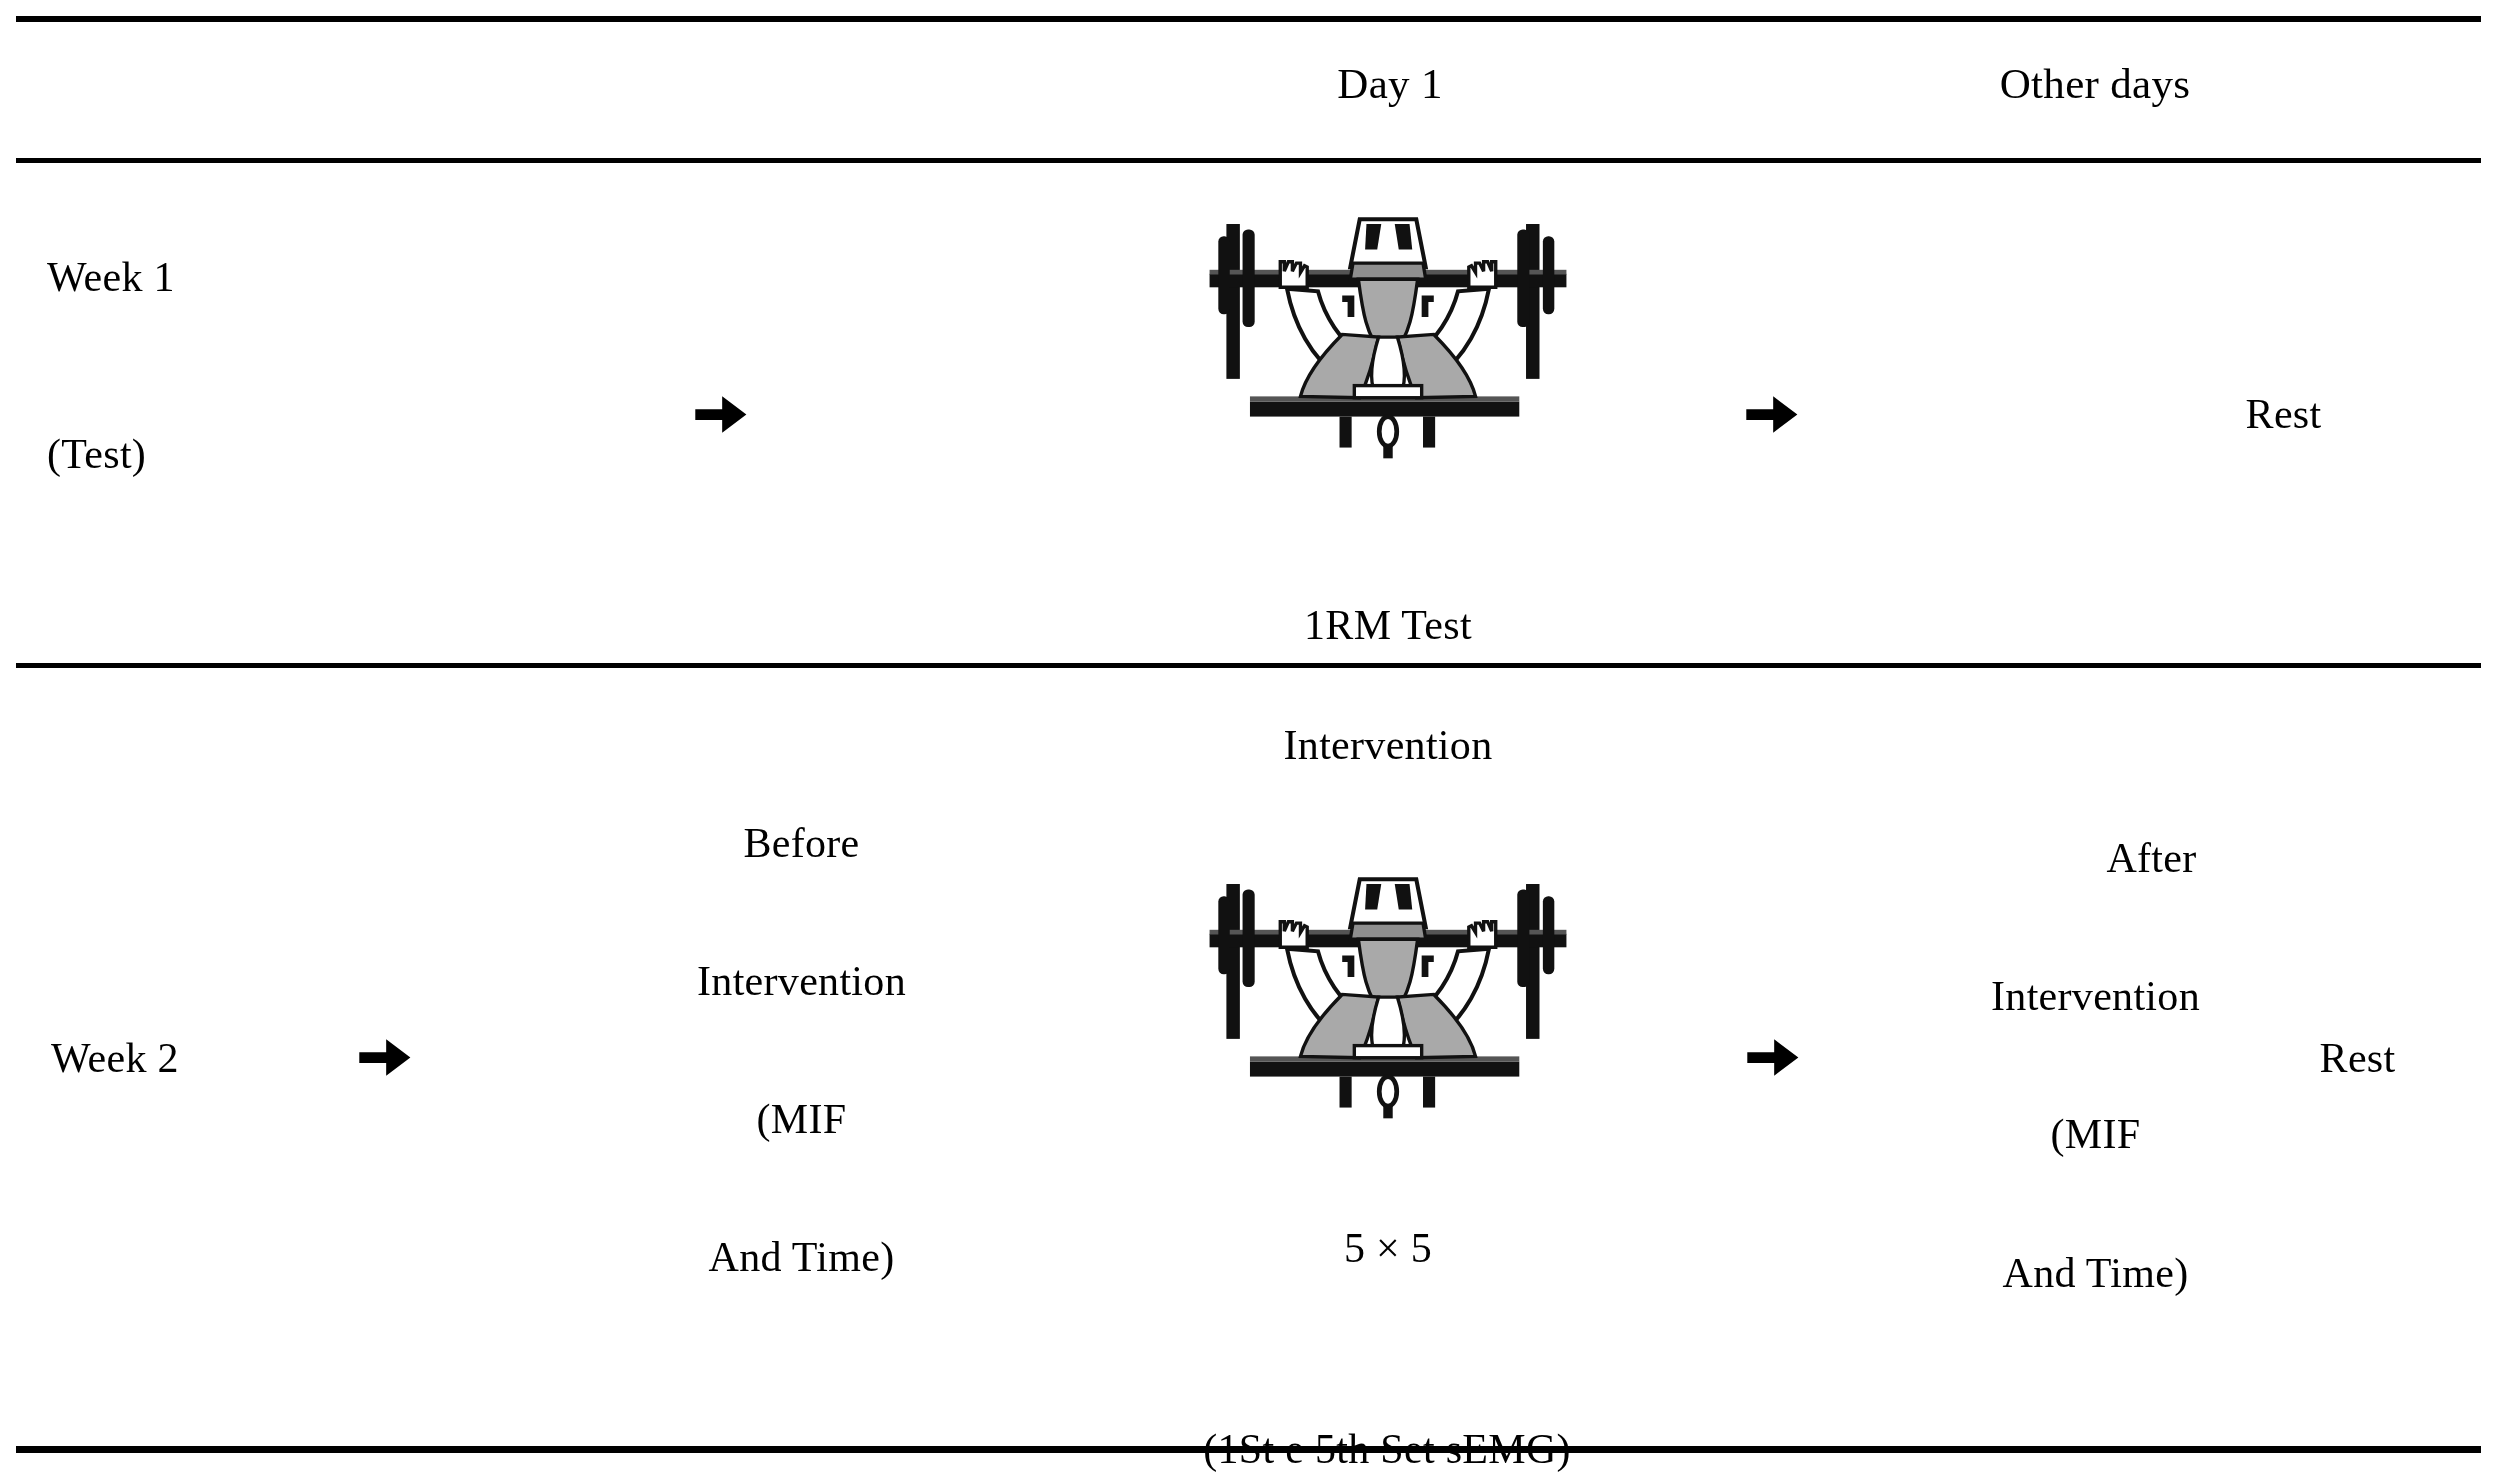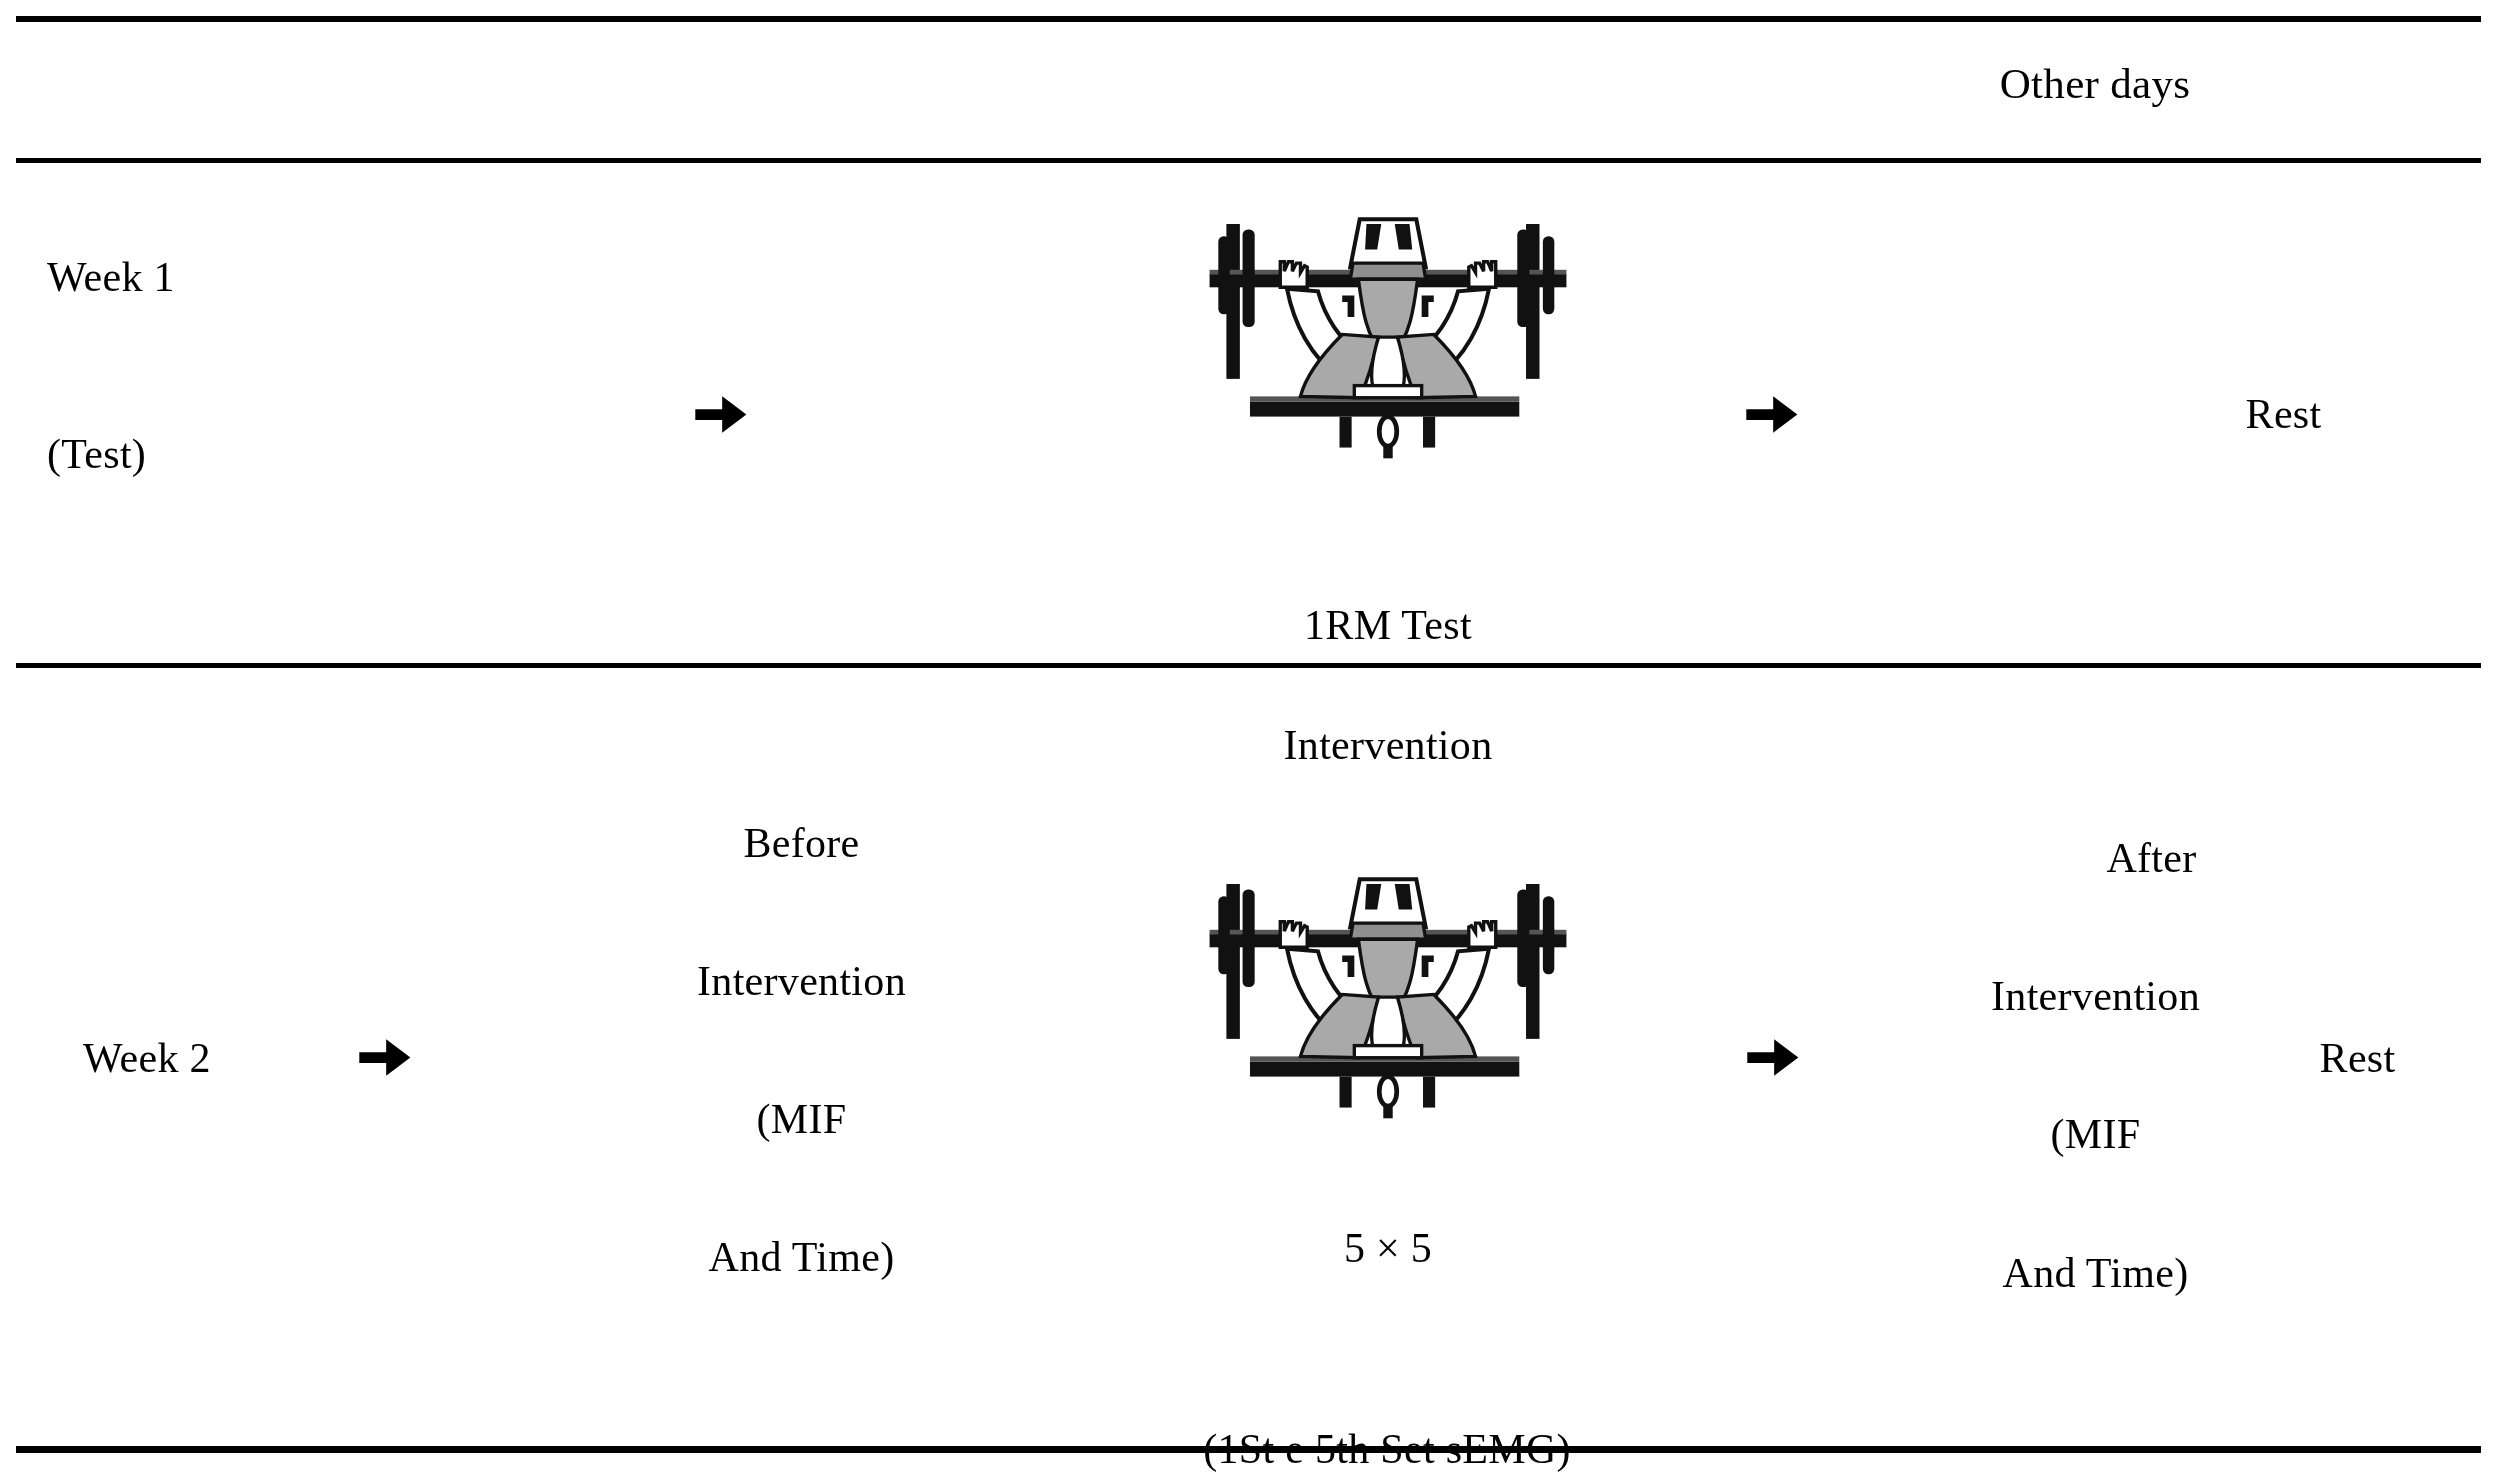--- a/index.html
+++ b/index.html
@@ -65,20 +65,21 @@
 </head>
 <body>
 
 <div id="page">
 
   <div class="rule rule-top"></div>
   <div class="rule rule-header"></div>
   <div class="rule rule-mid"></div>
   <div class="rule rule-bottom"></div>
 
+  <div class="cell hdr" style="left:1188px; width:404px;">Day 1</div>
 
   <div class="cell hdr" style="left:1893px; width:404px;">Other days</div>
 
   <div class="cell left" style="left:47px; top:256px; width:404px;">Week 1</div>
 
   <div class="cell left" style="left:47px; top:397px; width:404px;margin-top:36px;">(Test)</div>
 
   <div class="arrow" style="left:695px; top:393px;">
     <svg viewBox="0 0 78 64" xmlns="http://www.w3.org/2000/svg" aria-hidden="true">
       <path d="M0 24 L40 24 L40 5 L76 32 L40 59 L40 40 L0 40 Z" fill="#000000"></path>
@@ -143,21 +144,21 @@
   <div class="cell" style="left:1186px; top:604px; width:404px;">1RM Test</div>
 
   <div class="arrow" style="left:1746px; top:393px;">
     <svg viewBox="0 0 78 64" xmlns="http://www.w3.org/2000/svg" aria-hidden="true">
       <path d="M0 24 L40 24 L40 5 L76 32 L40 59 L40 40 L0 40 Z" fill="#000000"></path>
     </svg>
   </div>
 
   <div class="cell" style="left:2149px; top:393px; width:269px;">Rest</div>
 
-  <div class="cell left" style="left:51px; top:1037px; width:404px;margin-left:32px;">Week 2</div>
+  <div class="cell left" style="left:51px; top:1037px; width:404px;">Week 2</div>
 
   <div class="arrow" style="left:359px; top:1036px;">
     <svg viewBox="0 0 78 64" xmlns="http://www.w3.org/2000/svg" aria-hidden="true">
       <path d="M0 24 L40 24 L40 5 L76 32 L40 59 L40 40 L0 40 Z" fill="#000000"></path>
     </svg>
   </div>
 
   <div class="cell" style="left:579px; top:822px; width:445px;">Before</div>
   <div class="cell" style="left:579px; top:960px; width:445px;">Intervention</div>
   <div class="cell" style="left:579px; top:1098px; width:445px;">(MIF</div>

